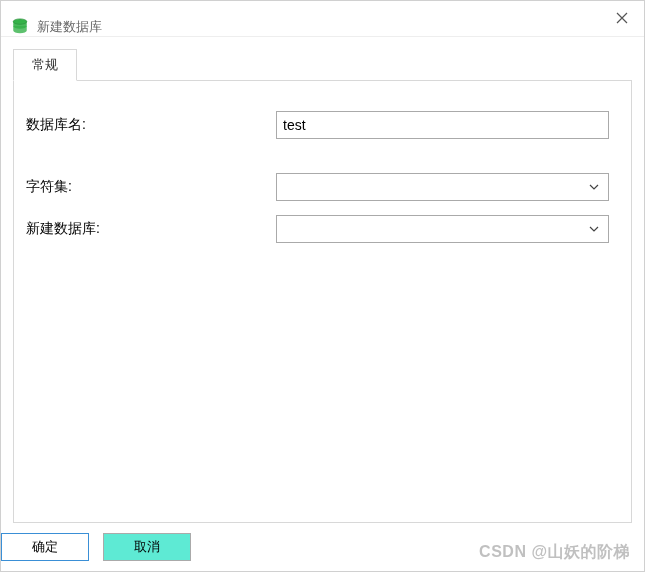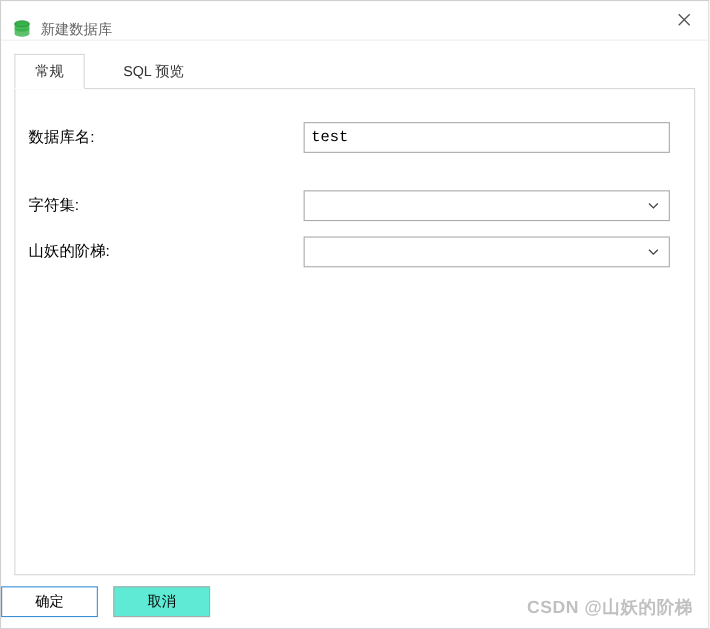--- a/index.html
+++ b/index.html
@@ -93,21 +93,20 @@
       margin-top: 34px;
     }
     .form-label {
       width: 250px;
       padding-left: 0;
       font-size: 14px;
       color: #000;
     }
     .form-control {
       flex: 1;
-      font-family: Liberation Mono, monospace;
     }
     input[type="text"].txt {
       width: 100%;
       height: 28px;
       border: 1px solid #aaa;
       padding: 2px 6px;
       font-size: 14px;
       font-family: inherit;
       outline: none;
     }
@@ -189,23 +188,20 @@
             <path d="M1 1 L11 11 M11 1 L1 11" stroke="#555" stroke-width="1.2" fill="none"></path>
           </svg>
       </span>
     </div>
   </div>
 
   <div class="tabs">
     <div class="tab active">
       <span>常规</span>
     </div>
-    <div class="tab">
-      <span>SQL 预览</span>
-    </div>
   </div>
 
   <div class="content-frame">
 
     <div class="form-row">
       <div class="form-label">数据库名:</div>
       <div class="form-control">
         <input type="text" class="txt" value="test" style="">
       </div>
     </div>
@@ -218,21 +214,21 @@
           <span class="chev">
             <svg viewBox="0 0 12 12">
                 <path d="M2 4 L6 8 L10 4" stroke="#444" stroke-width="1.2" fill="none"></path>
               </svg>
           </span>
         </div>
       </div>
     </div>
 
     <div class="form-row">
-      <div class="form-label">山妖的阶梯:</div>
+      <div class="form-label">新建数据库:</div>
       <div class="form-control">
         <div class="combo">
           <span class="combo-value"></span>
           <span class="chev">
             <svg viewBox="0 0 12 12">
                 <path d="M2 4 L6 8 L10 4" stroke="#444" stroke-width="1.2" fill="none"></path>
               </svg>
           </span>
         </div>
       </div>

